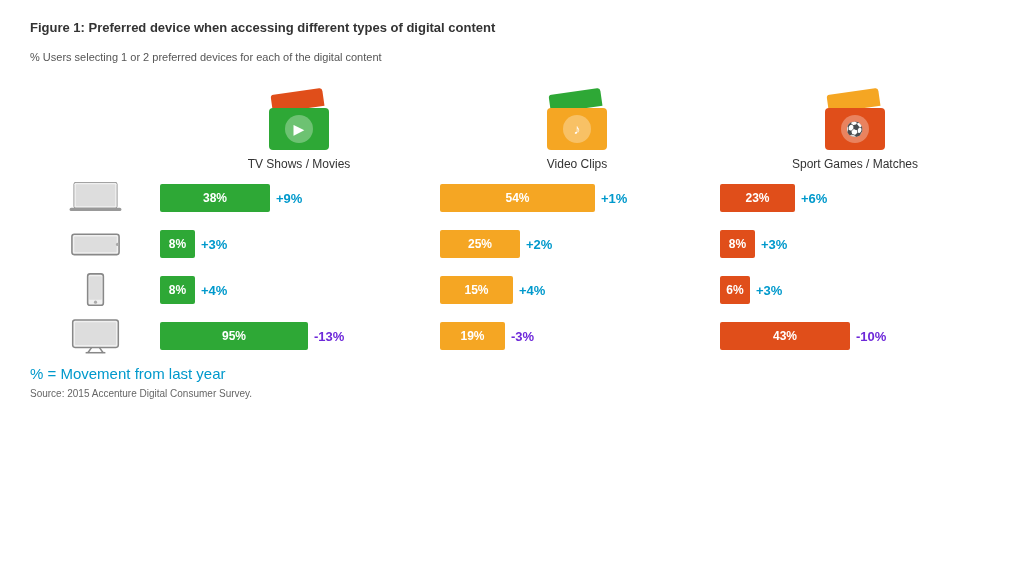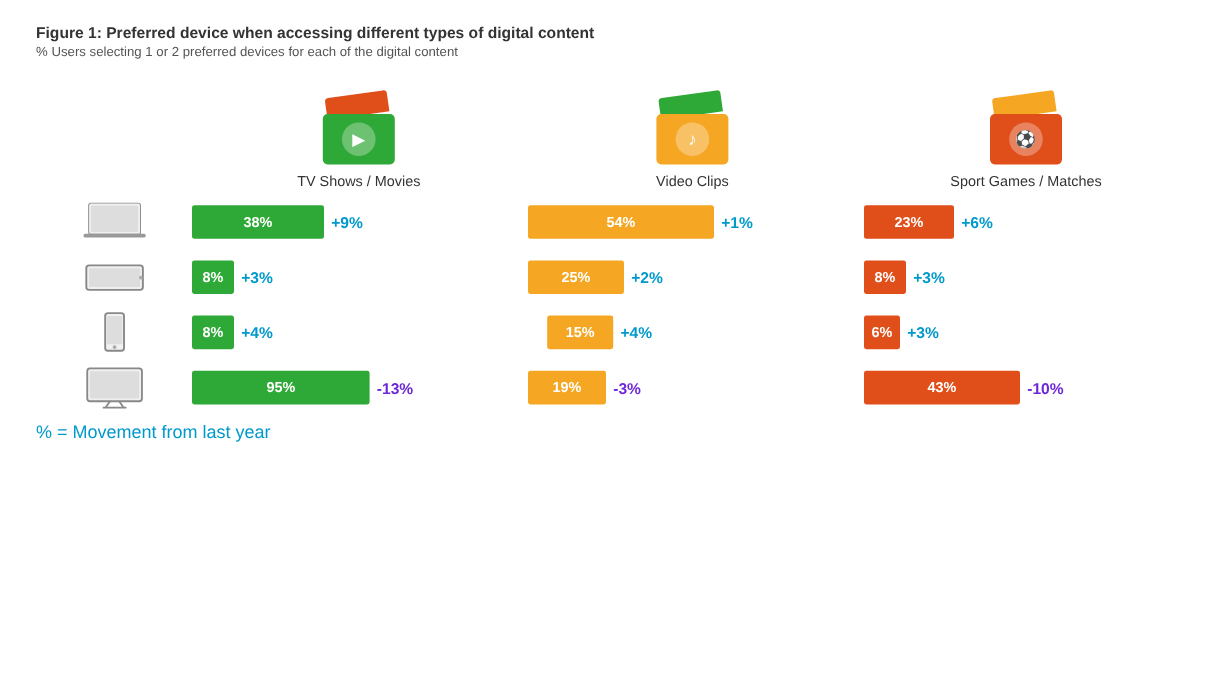--- a/index.html
+++ b/index.html
@@ -9,21 +9,21 @@
       width: 1024px;
       height: 576px;
       overflow: hidden;
       padding: 20px 30px;
       font-size: 13px;
       color: #333;
     }
     .figure-title {
       font-weight: bold;
       font-size: 13px;
-      margin-bottom: 3px;
+      margin-bottom: 16px;
     }
     .figure-subtitle {
       font-size: 11px;
       color: #555;
       margin-bottom: 29px;
     }
     .chart-container {
       display: flex;
       flex-direction: column;
       gap: 0px;
@@ -269,21 +269,21 @@
           <circle cx="35" cy="38" r="2" fill="#aaa"></circle>
         </svg>
       </div>
       <div class="bar-group">
         <div class="bar bar-tv" style="width:35px;">
           <span>8</span>%
         </div>
         <span class="delta delta-pos">+4%</span>
       </div>
       <div class="bar-group">
-        <div class="bar bar-vc" style="width:55px;margin-left:16px;">
+        <div class="bar bar-vc" style="width:73px;">
           <span>15</span>%
         </div>
         <span class="delta delta-pos">+4%</span>
       </div>
       <div class="bar-group">
         <div class="bar bar-sg" style="width:30px;">
           <span>6</span>%
         </div>
         <span class="delta delta-pos">+3%</span>
       </div>
@@ -314,13 +314,14 @@
       <div class="bar-group">
         <div class="bar bar-sg" style="width:130px;">
           <span>43</span>%
         </div>
         <span class="delta delta-neg">-10%</span>
       </div>
     </div>
   </div>
 
   <div class="footer-note">% = Movement from last year</div>
+  <div class="source">Source: 2015 Accenture Digital Consumer Survey.</div>
 </div>
 
 </body></html>

